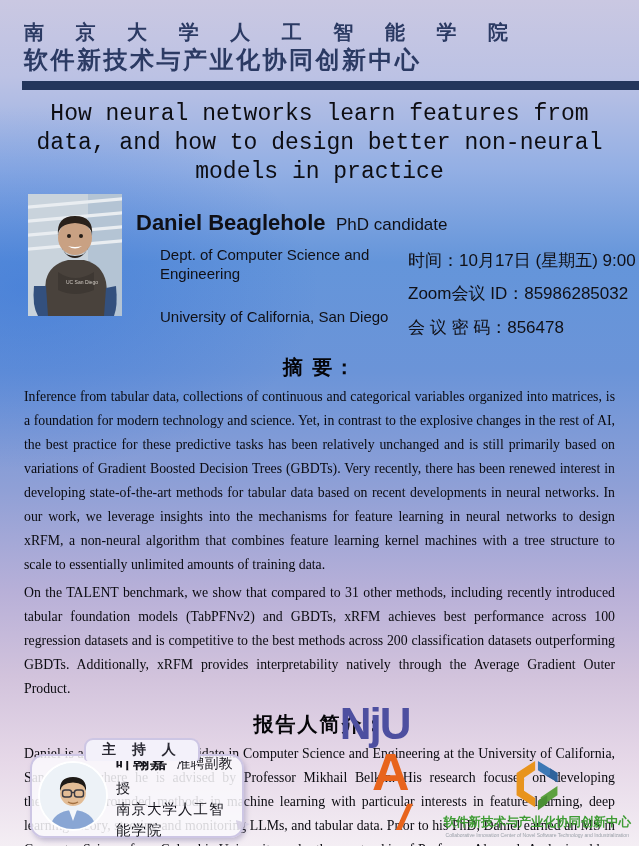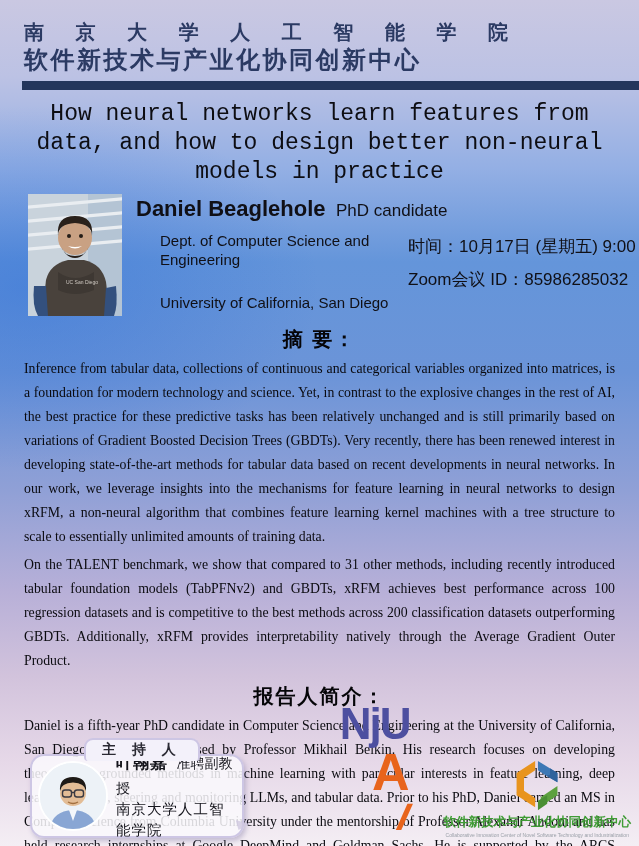--- a/index.html
+++ b/index.html
@@ -20,21 +20,21 @@
   .org-line1{font-size:20px;font-weight:bold;letter-spacing:13px;color:#2b3a63;line-height:1.25;white-space:nowrap;}
   .org-line2{font-size:24px;font-weight:bold;letter-spacing:2.5px;color:#2b3a63;line-height:1.25;white-space:nowrap;}
   .badge{font-size:32px;font-weight:bold;color:#2b3a63;letter-spacing:2px;margin-top:16px;}
   .divider{margin:6px 0 0 22px;height:9px;background:#24365c;}
   
   .title{margin:10px auto 0;max-width:590px;text-align:center;font-size:23px;line-height:1.25;color:#0d0d12;font-family:Liberation Mono, monospace;}
   
   .speaker{display:flex;margin:8px 24px 0 28px;gap:10px;}
   .photo{width:94px;height:122px;flex:0 0 94px;overflow:hidden;}
   .speaker-info{flex:1;min-width:0;}
-  .name-row{margin:2px 0 8px 4px;}
+  .name-row{margin:16px 0 8px 4px;}
   .speaker-name{font-size:22px;font-weight:bold;color:#101016;}
   .speaker-degree{font-size:17px;color:#101016;margin-left:6px;}
   .cols{display:flex;margin-left:4px;}
   .col-left{width:248px;flex:0 0 248px;font-size:15px;color:#101016;line-height:1.25;margin-left:24px;}
   .col-left .dept{margin-top:2px;}
   .col-left .univ{margin-top:24px;white-space:nowrap;}
   .col-right{flex:1;font-size:17px;color:#101016;line-height:1.95;white-space:nowrap;}
   
   .section{margin:0 24px;}
   .section-heading{font-size:20px;font-weight:bold;color:#050508;margin:10px 0 2px;letter-spacing:2px;text-align:center;}
@@ -113,20 +113,23 @@
           <div class="dept">Dept. of Computer Science and Engineering</div>
           <div class="univ">University of California, San Diego</div>
         </div>
         <div class="col-right">
           <div>
             <span>时间：</span><span>10月17日 (星期五) 9:00</span>
           </div>
           <div>
             <span>Zoom会议 ID：</span><span>85986285032</span>
           </div>
+          <div>
+            <span>会 议 密 码：</span><span>856478</span>
+          </div>
         </div>
       </div>
     </div>
   </div>
 
   <div class="section">
     <div class="section-heading">摘 要：</div>
     <p>Inference from tabular data, collections of continuous and categorical variables organized into matrices, is a foundation for modern technology and science. Yet, in contrast to the explosive changes in the rest of AI, the best practice for these predictive tasks has been relatively unchanged and is still primarily based on variations of Gradient Boosted Decision Trees (GBDTs). Very recently, there has been renewed interest in developing state-of-the-art methods for tabular data based on recent developments in neural networks.  In our work, we leverage insights into the mechanisms for feature learning in neural networks to design xRFM, a non-neural algorithm that combines feature learning kernel machines with a tree structure to scale to essentially unlimited amounts of training data.</p>
     <p>On the TALENT benchmark, we show that compared to 31 other methods, including recently introduced tabular foundation models (TabPFNv2) and GBDTs, xRFM achieves best performance across 100 regression datasets and is competitive to the best methods across 200 classification datasets outperforming GBDTs. Additionally, xRFM provides  interpretability natively through the Average Gradient Outer Product.</p>
   </div>

